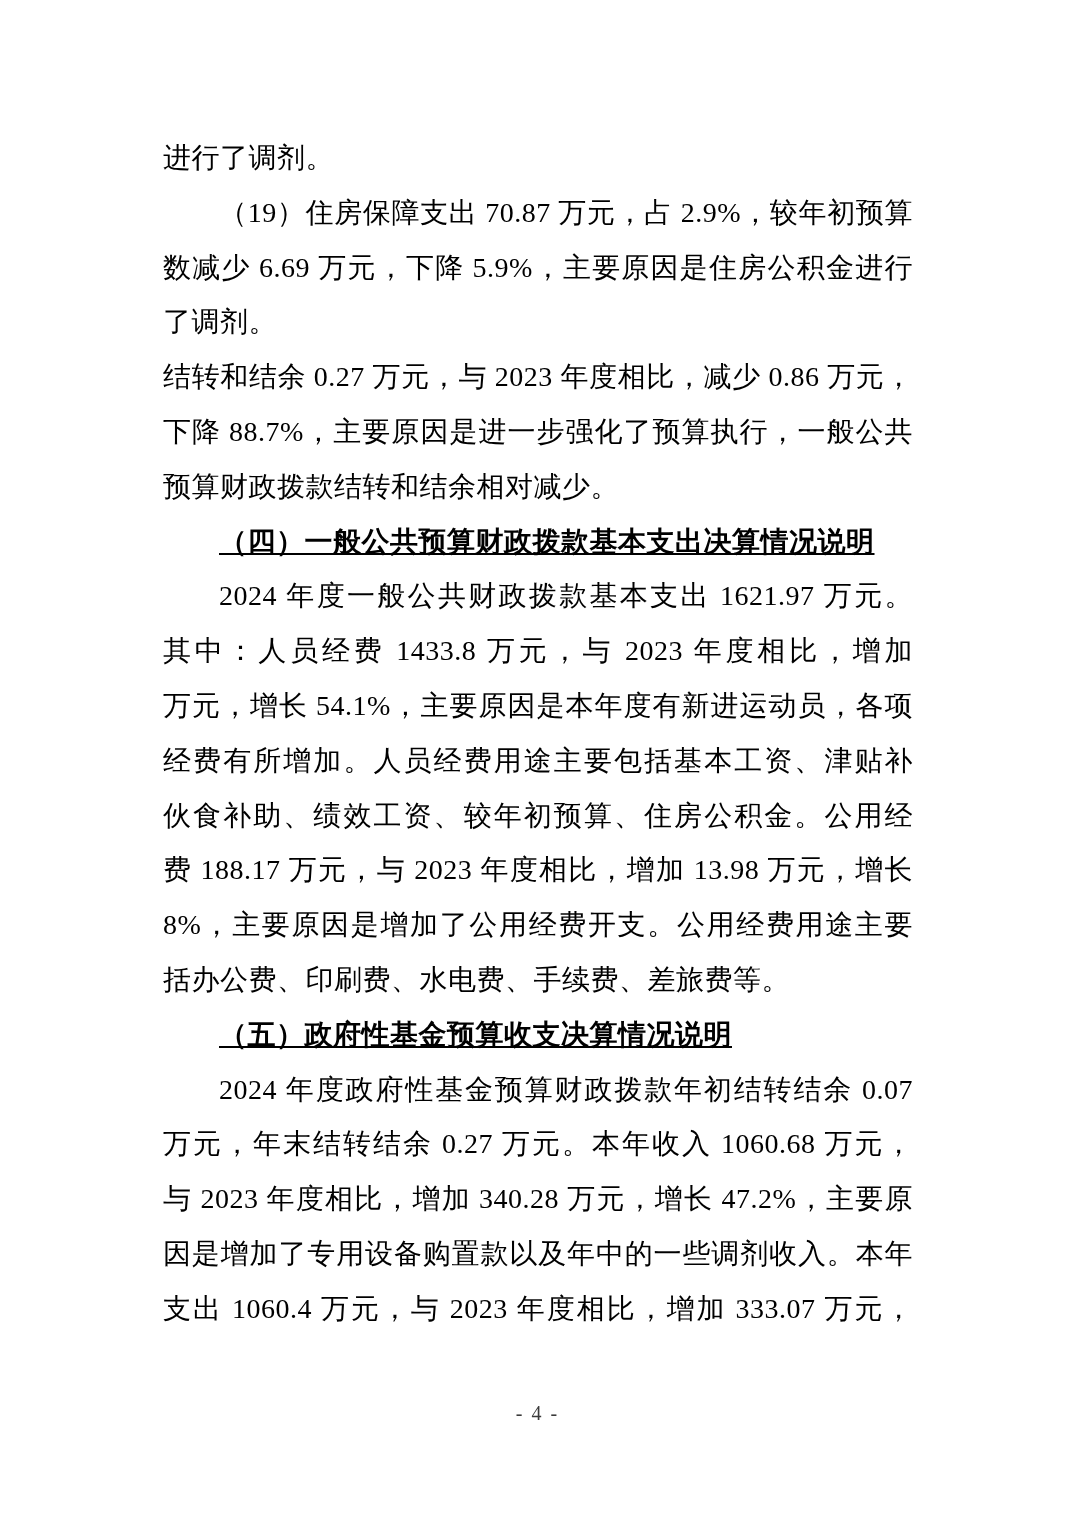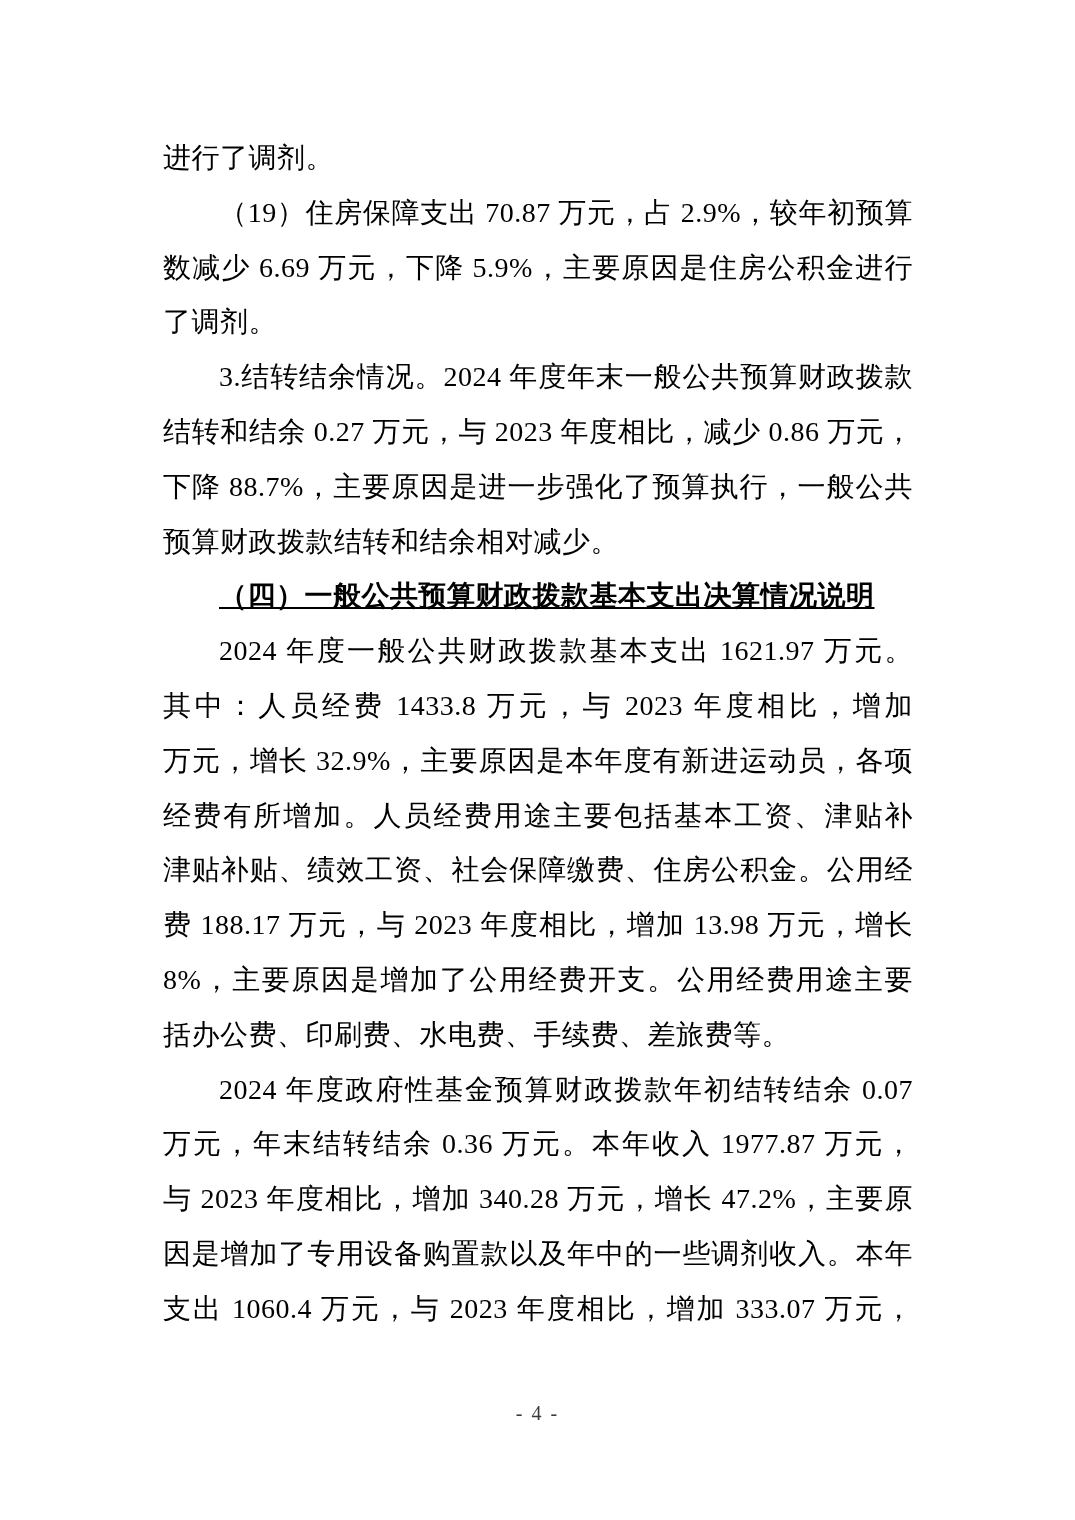--- a/index.html
+++ b/index.html
@@ -52,34 +52,34 @@
 </style>
 </head>
 <body>
 
 <div class="page">
   <div class="content">
     <p class="line">进行了调剂。</p>
     <p class="line indent just">（19）住房保障支出 70.87 万元，占 2.9%，较年初预算</p>
     <p class="line just">数减少 6.69 万元，下降 5.9%，主要原因是住房公积金进行</p>
     <p class="line">了调剂。</p>
-    <p class="line indent just">3.结转结余情况。2024 年度年末一般公共预算财政拨款</p>
     <p class="line just">结转和结余 0.27 万元，与 2023 年度相比，减少 0.86 万元，</p>
     <p class="line just">下降 88.7%，主要原因是进一步强化了预算执行，一般公共</p>
     <p class="line">预算财政拨款结转和结余相对减少。</p>
     <p class="line indent heading">（四）一般公共预算财政拨款基本支出决算情况说明</p>
     <p class="line indent just">2024 年度一般公共财政拨款基本支出 1621.97 万元。</p>
     <p class="line just">其中：人员经费 1433.8 万元，与 2023 年度相比，增加 180.43</p>
-    <p class="line just">万元，增长 32.9%，主要原因是本年度有新进运动员，各项</p>
+    <p class="line just">万元，增长 54.1%，主要原因是本年度有新进运动员，各项</p>
     <p class="line just">经费有所增加。人员经费用途主要包括基本工资、津贴补贴、</p>
-    <p class="line just">津贴补贴、绩效工资、社会保障缴费、住房公积金。公用经</p>
+    <p class="line just">伙食补助、绩效工资、较年初预算、住房公积金。公用经</p>
     <p class="line just">费 188.17 万元，与 2023 年度相比，增加 13.98 万元，增长</p>
     <p class="line just">8%，主要原因是增加了公用经费开支。公用经费用途主要包</p>
     <p class="line">括办公费、印刷费、水电费、手续费、差旅费等。</p>
+    <p class="line indent heading">（五）政府性基金预算收支决算情况说明</p>
     <p class="line indent just">2024 年度政府性基金预算财政拨款年初结转结余 0.07</p>
-    <p class="line just">万元，年末结转结余 0.36 万元。本年收入 1977.87 万元，</p>
+    <p class="line just">万元，年末结转结余 0.27 万元。本年收入 1060.68 万元，</p>
     <p class="line just">与 2023 年度相比，增加 340.28 万元，增长 47.2%，主要原</p>
     <p class="line just">因是增加了专用设备购置款以及年中的一些调剂收入。本年</p>
     <p class="line just">支出 1060.4 万元，与 2023 年度相比，增加 333.07 万元，</p>
   </div>
 
   <div class="footer">- 4 -</div>
 </div>
 
 </body></html>

